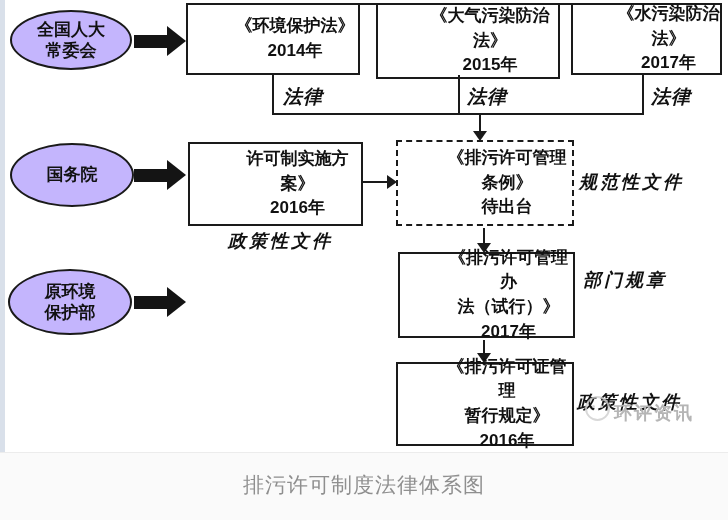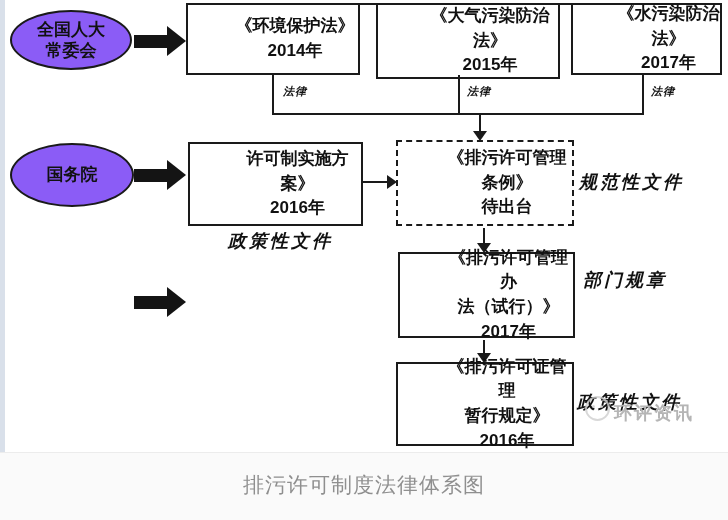--- a/index.html
+++ b/index.html
@@ -21,21 +21,21 @@
     background:#fff;
     display:flex; flex-direction:column; align-items:center; justify-content:center;
     font-weight:700; font-size:17px; line-height:1.45; text-align:center;padding-left:44px;
   }
   .nbox.dashed { border-style:dashed; }
 
   
   .ell {
     position:absolute;
     border:2px solid #1a1a1a; border-radius:50%;
-    background:#8b5cf6;
+    background:#c4b5fd;
     display:flex; flex-direction:column; align-items:center; justify-content:center;
     font-weight:700; font-size:17px; line-height:1.25; text-align:right;
   }
 
   
   .ln { position:absolute; background:#1a1a1a; }
 
   
   .ah-down { position:absolute; width:0; height:0;
     border-left:7px solid transparent; border-right:7px solid transparent; border-top:10px solid #1a1a1a; }
@@ -49,21 +49,21 @@
     border-top:15px solid transparent; border-bottom:15px solid transparent; border-left:19px solid #141414; }
 
   
   .tag {
     position:absolute;
     font-family:"Liberation Serif", serif;
     font-style:italic; font-weight:700;
     font-size:18px; letter-spacing:3px; color:#111;
     white-space:nowrap;
   }
-  .tag.small { font-size:11px; letter-spacing:1px; }
+  .tag.small { font-size:19px; letter-spacing:1px; }
 
   
   .wm-logo { position:absolute; width:25px; height:25px; border:2px solid #cfcfcf; border-radius:50%; opacity:.8; }
   .wm-logo::before { content:""; position:absolute; left:5px; top:7px; width:3px; height:3px; background:#cfcfcf; border-radius:50%; }
   .wm-logo::after  { content:""; position:absolute; right:5px; top:7px; width:3px; height:3px; background:#cfcfcf; border-radius:50%; }
   .wm-text {
     position:absolute; color:#b5b5b5;
     font-family:"Liberation Serif", serif; font-weight:700; font-size:18px; letter-spacing:2px;
     white-space:nowrap;
   }
@@ -86,20 +86,24 @@
   <div class="left-strip"></div>
 
   <div class="ln" style="left:186px; top:3px; width:536px; height:2px;"></div>
 
   <div class="ell" style="left:10px; top:10px; width:122px; height:60px;">
     <span>全国人大</span>
     <span>常委会</span>
   </div>
   <div class="ell" style="left:10px; top:143px; width:124px; height:64px;">
     <span>国务院</span>
+  </div>
+  <div class="ell" style="left:8px; top:269px; width:124px; height:66px;">
+    <span>原环境</span>
+    <span>保护部</span>
   </div>
 
   <div class="barrow" style="left:134px; top:26px;">
     <div class="shaft"></div>
     <div class="head"></div>
   </div>
   <div class="barrow" style="left:134px; top:160px;">
     <div class="shaft"></div>
     <div class="head"></div>
   </div>

